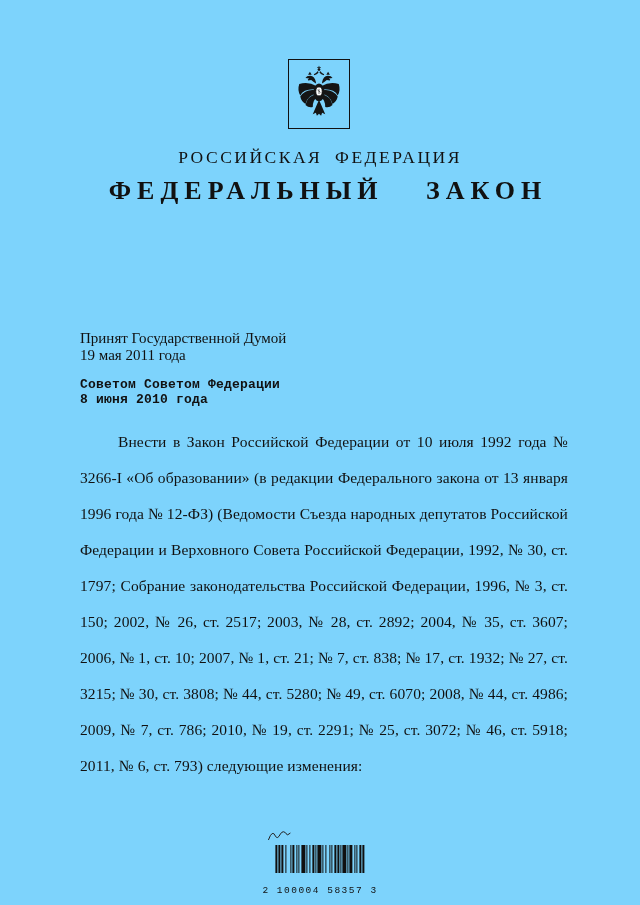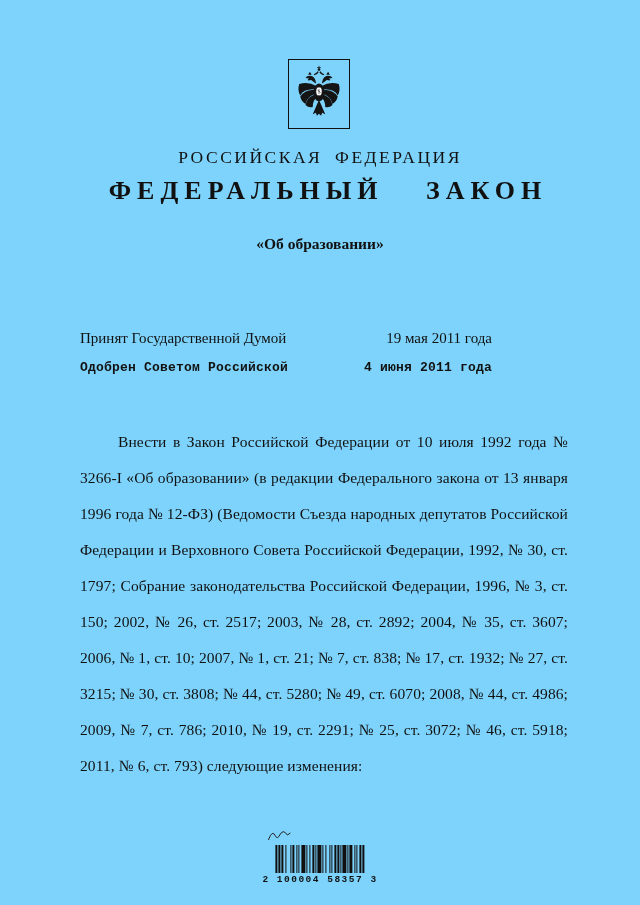--- a/index.html
+++ b/index.html
@@ -39,20 +39,21 @@
     text-align:center;
     font-size:15.5px;font-weight:bold;line-height:20px;
   }
   
   .adoption{
     position:absolute;left:80px;top:330px;width:412px;
   }
   .adoption-row{
     display:flex;justify-content:space-between;align-items:baseline;
     margin-bottom:13px;
+    flex-direction:column;
   }
   .adoption-row.serif{font-size:15px;}
   .adoption-row.mono{
     font-family:"Liberation Mono","DejaVu Sans Mono",monospace;
     font-weight:bold;font-size:13px;letter-spacing:0.2px;
   }
   
   .body-text{
     position:absolute;left:80px;top:424px;width:488px;
     font-size:15.5px;line-height:36px;
@@ -67,21 +68,21 @@
   .barcode-scribble{
     position:absolute;left:4px;top:-16px;width:26px;height:16px;
   }
   .barcode-bars{
     display:flex;align-items:flex-end;justify-content:center;height:30px;
   }
   .bc-bar{background:#101010;height:28px;flex:none;}
   .bc-gap{background:transparent;height:28px;flex:none;}
   .barcode-digits{
     font-family:"Liberation Mono","DejaVu Sans Mono",monospace;
-    font-size:9.5px;letter-spacing:1.5px;margin-top:1px;color:#111;font-weight:bold;
+    font-size:9.5px;letter-spacing:1.5px;margin-top:12px;color:#111;
   }
 </style>
 </head>
 <body>
 
 <div class="page">
 
   <div class="emblem-box">
     <svg viewBox="0 0 100 110" aria-hidden="true">
       <g fill="#151515">
@@ -117,31 +118,30 @@
       </g>
 
       <ellipse cx="50" cy="50" rx="6" ry="8.5" fill="#ffffff" stroke="#151515" stroke-width="1.3"></ellipse>
       <path d="M47 47 L53 52 M50 45 L50 55" stroke="#151515" stroke-width="1.1" fill="none"></path>
     </svg>
   </div>
 
   <div class="country">РОССИЙСКАЯ ФЕДЕРАЦИЯ</div>
   <div class="law-type">ФЕДЕРАЛЬНЫЙ ЗАКОН</div>
   <div class="law-title">
-    <div>«Об образовании»</div>
   </div>
 
   <div class="adoption">
     <div class="adoption-row serif">
       <span>Принят Государственной Думой</span>
       <span>19 мая 2011 года</span>
     </div>
     <div class="adoption-row mono">
-      <span>Одобрен Советом Российской</span>
-      <span>4 июня 2011 года</span>
+      <span>Советом Советом Федерации</span>
+      <span>8 июня 2010 года</span>
     </div>
   </div>
 
   <div class="body-text">Внести в Закон Российской Федерации от 10 июля 1992 года № 3266-I «Об образовании» (в редакции Федерального закона от 13 января 1996 года № 12-ФЗ) (Ведомости Съезда народных депутатов Российской Федерации и Верховного Совета Российской Федерации, 1992, № 30, ст. 1797; Собрание законодательства Российской Федерации, 1996, № 3, ст. 150; 2002, № 26, ст. 2517; 2003, № 28, ст. 2892; 2004, № 35, ст. 3607; 2006, № 1, ст. 10; 2007, № 1, ст. 21; № 7, ст. 838; № 17, ст. 1932; № 27, ст. 3215; № 30, ст. 3808; № 44, ст. 5280; № 49, ст. 6070; 2008, № 44, ст. 4986; 2009, № 7, ст. 786; 2010, № 19, ст. 2291; № 25, ст. 3072; № 46, ст. 5918; 2011, № 6, ст. 793) следующие изменения:</div>
 
   <div class="barcode-wrap">
     <svg class="barcode-scribble" viewBox="0 0 26 16" aria-hidden="true">
       <path d="M2 13 Q6 2 9 9 Q11 13 14 7 Q17 2 21 8 L24 6" fill="none" stroke="#222" stroke-width="1"></path>
     </svg>
     <div class="barcode-bars">

